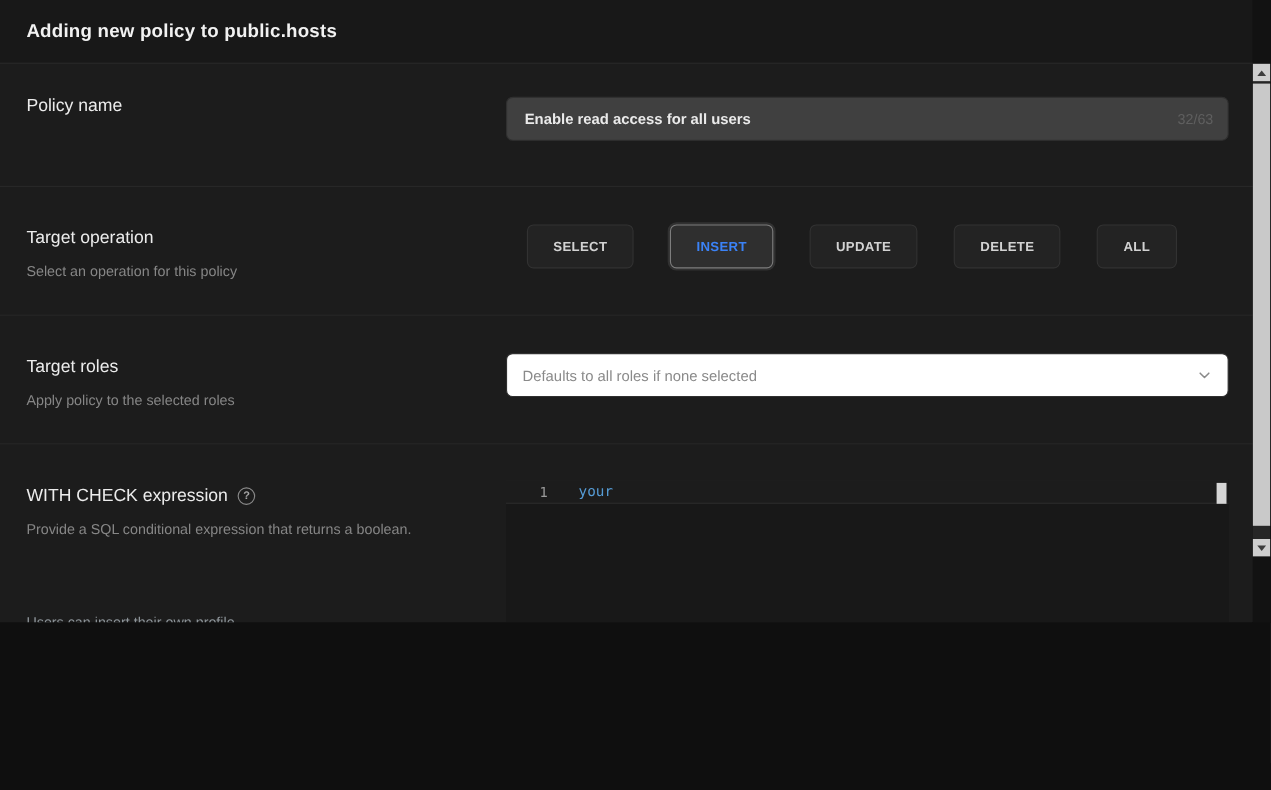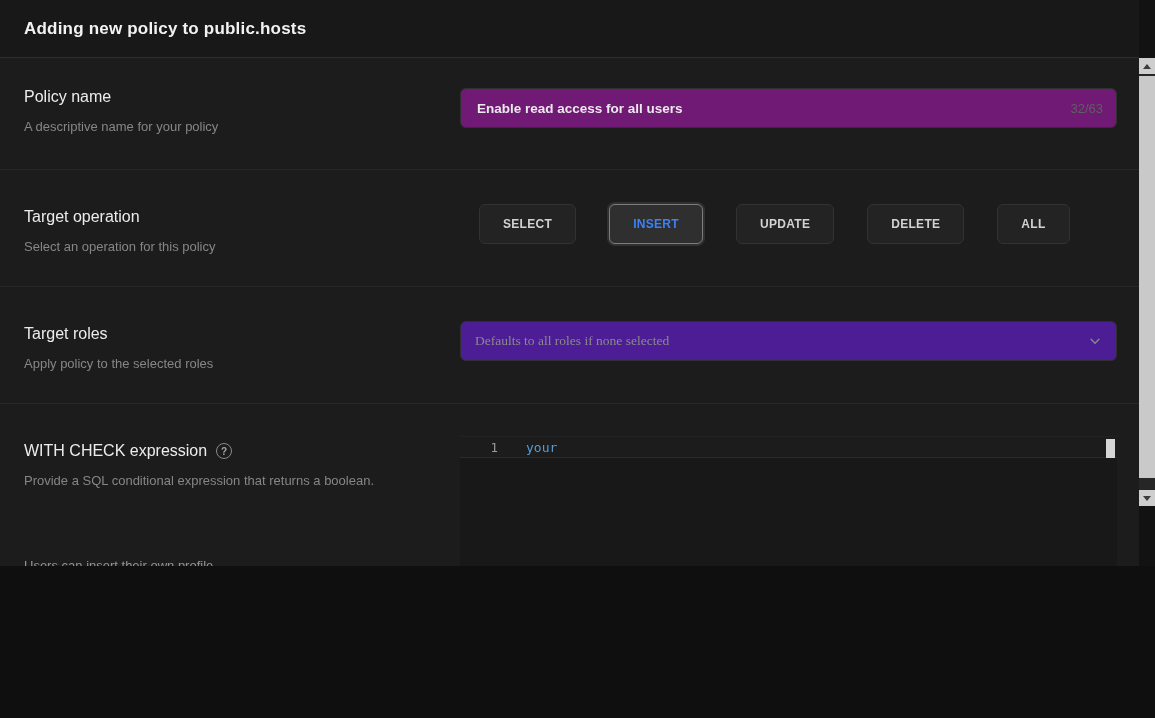--- a/index.html
+++ b/index.html
@@ -38,21 +38,21 @@
   .row-2 .row-right, .row-3 .row-right { padding-top:34px; }
   .row-4 .row-right { padding:32px 22px 0 0; }
 
   .sec-label { font-size:16px; color:#ececec; font-weight:400; display:flex; align-items:center; }
   .sec-desc { margin-top:11px; font-size:13px; color:#868686; line-height:1.5; }
 
   
   .input-wrap { position:relative; }
   .text-input {
     width:100%; height:40px;
-    background:#701a75;
+    background:#404040;
     border:1px solid #303030;
     border-radius:6px;
     padding:0 70px 0 16px;
     color:#eaeaea; font-size:13.5px; font-weight:600;
     font-family:"Liberation Sans", sans-serif;
     outline:none;
   }
   .char-counter {
     position:absolute; right:14px; top:50%; transform:translateY(-50%);
     font-size:13px; color:#5f5f5f;
@@ -73,27 +73,26 @@
   .op-btn.selected {
     background:#2f2f2f;
     border-color:#7d7d7d;
     box-shadow:0 0 0 2px rgba(150,150,150,.18);
     color:#3b82f6;
   }
 
   
   .select-box {
     height:40px;
-    background:#4c1d95;
+    background:#ffffff;
     border:1px solid #303030;
     border-radius:6px;
     display:flex; align-items:center; justify-content:space-between;
     padding:0 14px;
     cursor:pointer;
-    font-family:Liberation Serif, serif;
   }
   .select-placeholder { font-size:13.5px; color:#8a8a8a; }
   .chevron { width:14px; height:14px; color:#8a8a8a; }
 
   
   .help-icon {
     display:inline-flex; align-items:center; justify-content:center;
     width:16px; height:16px; margin-left:9px;
     border:1px solid #8a8a8a; border-radius:50%;
     font-size:10px; color:#a6a6a6; font-weight:700;
@@ -185,21 +184,20 @@
 
     <div class="dlg-header">
       <div class="dlg-title">Adding new policy to public.hosts</div>
     </div>
 
     <div class="rows">
 
       <div class="row row-1">
         <div class="row-left">
           <div class="sec-label">Policy name</div>
-          <div class="sec-desc">A descriptive name for your policy</div>
         </div>
         <div class="row-right">
           <div class="input-wrap">
             <input class="text-input" type="text" value="Enable read access for all users" style="">
             <span class="char-counter">32/63</span>
           </div>
         </div>
       </div>
 
       <div class="row row-2">

